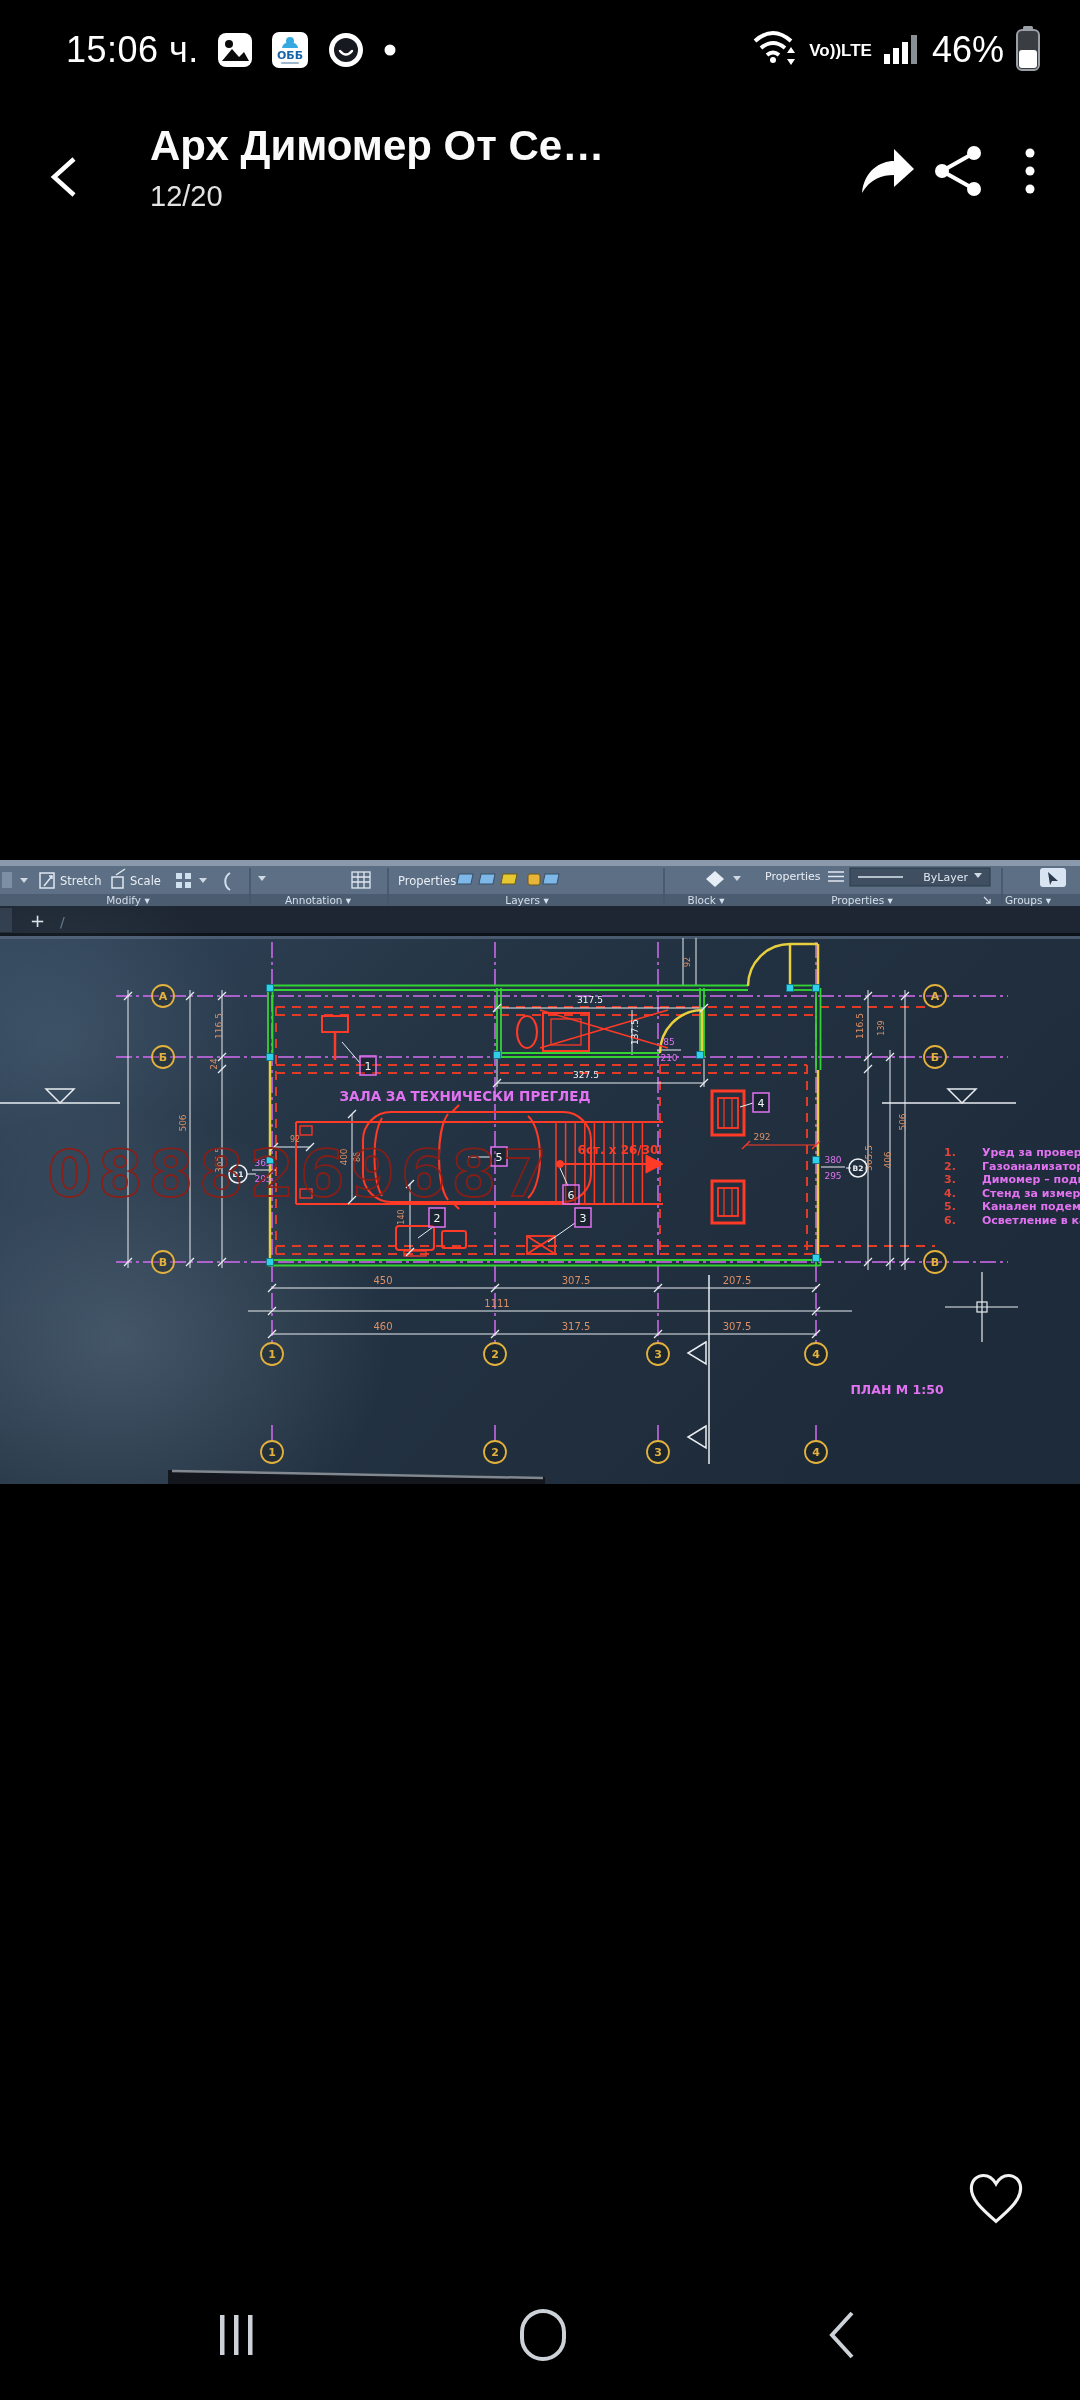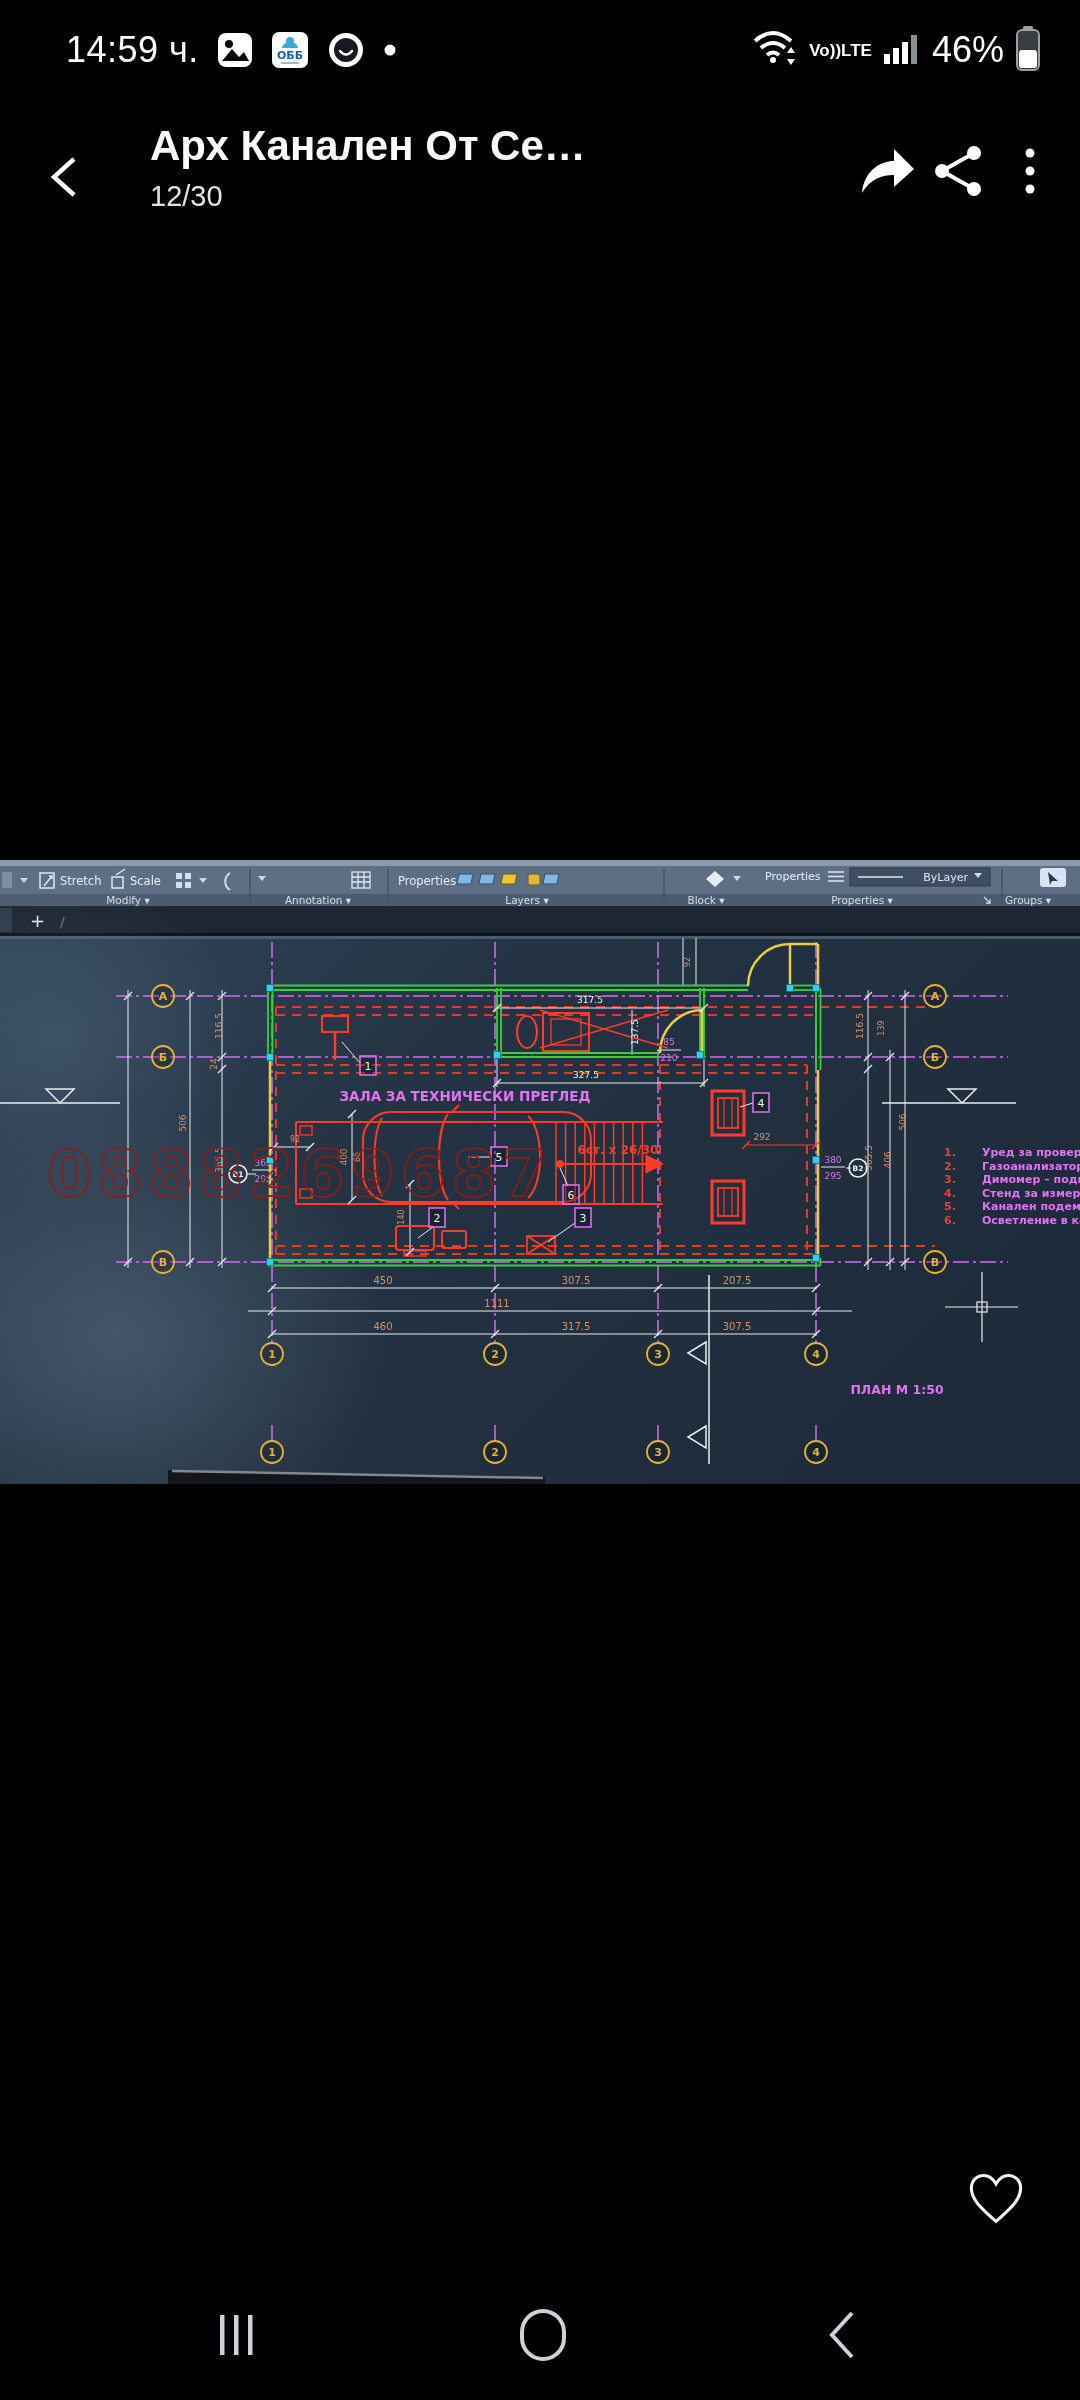--- a/index.html
+++ b/index.html
@@ -27,21 +27,21 @@
   
   .heart-btn{top:2162px;left:958px;width:76px;height:76px;background:none;border:none;cursor:pointer;}
   .nav-bar{top:2296px;left:0;width:1080px;height:86px;display:flex;align-items:center;}
   .nav-btn{background:none;border:none;cursor:pointer;width:120px;height:80px;position:absolute;top:0;}
   .nav-recents{left:183px;} .nav-home{left:483px;} .nav-back{left:783px;}
 </style>
 </head>
 <body>
 
 <div class="abs status-bar">
-  <span class="sb-time">14:59 ч.</span>
+  <span class="sb-time">15:06 ч.</span>
   <span class="sb-ico">
     <svg width="36" height="36" viewBox="0 0 36 36">
         <rect x="1" y="1" width="34" height="34" rx="8" fill="#fff"></rect>
         <circle cx="12" cy="12" r="4" fill="#0a0a0a"></circle>
         <path d="M5 29 L15 17 L22 25 L27 20 L32 29 Z" fill="#0a0a0a"></path>
       </svg>
   </span>
   <span class="sb-ico">
     <svg width="38" height="38" viewBox="0 0 38 38">
         <rect x="1" y="1" width="36" height="36" rx="7" fill="#fff"></rect>
@@ -98,22 +98,22 @@
 </div>
 
 <div class="abs app-header">
   <button class="hdr-back" aria-label="back">
     <svg width="60" height="60" viewBox="0 0 60 60">
         <path d="M34 12 L14 30 L34 48" stroke="#fff" stroke-width="4.5" fill="none"></path>
         <path d="M14 30 L50 30" stroke="#fff" stroke-width="0" fill="none"></path>
       </svg>
   </button>
   <div class="hdr-titles">
-    <div class="hdr-title">Арх Канален От Се…</div>
-    <div class="hdr-counter">12/30</div>
+    <div class="hdr-title">Арх Димомер От Се…</div>
+    <div class="hdr-counter">12/20</div>
   </div>
   <button class="hdr-btn" aria-label="send">
     <svg width="62" height="56" viewBox="0 0 62 56">
         <path d="M6 50 C8 28 24 18 38 18 L38 6 L58 26 L38 44 L38 32 C26 32 14 36 6 50 Z" fill="#fff"></path>
       </svg>
   </button>
   <button class="hdr-btn" aria-label="share">
     <svg width="56" height="56" viewBox="0 0 56 56">
         <circle cx="44" cy="10" r="7" fill="#fff"></circle>
         <circle cx="12" cy="28" r="7" fill="#fff"></circle>

